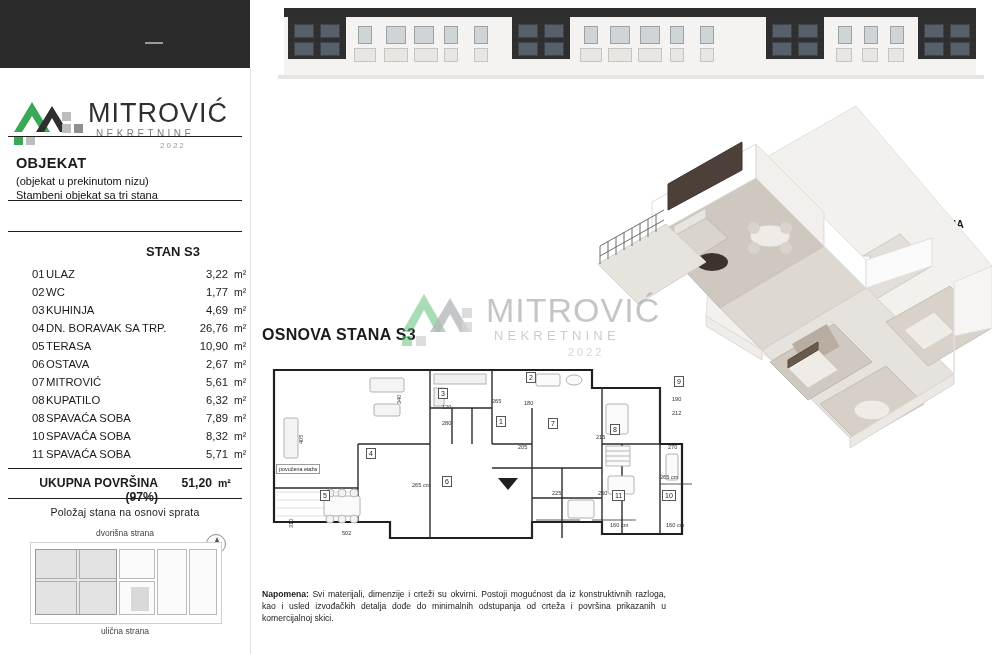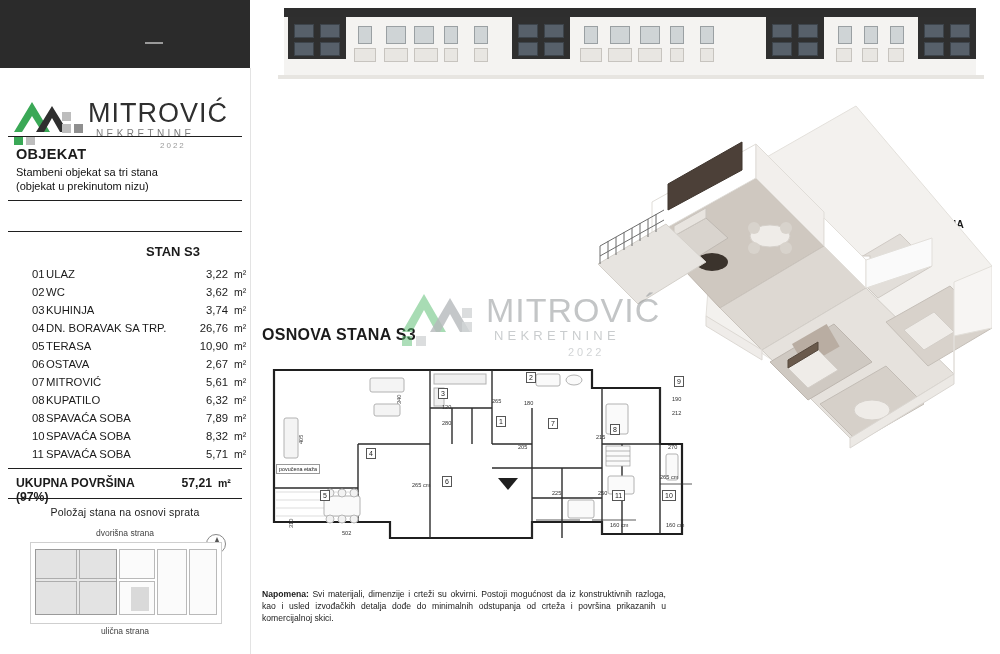--- a/index.html
+++ b/index.html
@@ -107,21 +107,21 @@
 
   .objekat-box {
     position: absolute;
     left: 8px; top: 76px;
     width: 234px;
   }
   .objekat-title {
     font-size: 14.5px;
     font-weight: bold;
     letter-spacing: .3px;
-    margin: 2px 0 3px 8px;
+    margin: 11px 0 3px 8px;
   }
   .objekat-sub {
     font-size: 11px;
     line-height: 14px;
     margin-left: 8px;
     color: #111;
   }
 
   .spratrow {
     position: absolute;
@@ -181,21 +181,21 @@
 
   .total {
     position: absolute;
     left: 8px; top: 408px;
     width: 234px;
     display: flex;
     align-items: baseline;
     font-size: 12.2px;
     font-weight: bold;
   }
-  .total .t-lbl { flex: 1 1 auto; padding-left: 8px; }
+  .total .t-lbl { flex: 1 1 auto; padding-left: 8px; text-align: right; }
   .total .t-ar { width: 54px; text-align: right; flex: none; }
   .total .t-un { width: 30px; padding-left: 6px; box-sizing: border-box; flex: none; font-size: 10.5px; }
 
   .polozaj {
     position: absolute;
     left: 8px; top: 438px;
     width: 234px;
     text-align: center;
     font-size: 10.5px;
     letter-spacing: .2px;
@@ -423,48 +423,48 @@
         <text x="86" y="51" font-family="Liberation Sans, sans-serif" font-size="10" letter-spacing="3.4" fill="#7b7b7b">NEKRETNINE</text>
         <text x="150" y="62" font-family="Liberation Sans, sans-serif" font-size="8" letter-spacing="2" fill="#9a9a9a">2022</text>
       </g>
     </svg>
   </div>
 
   <div class="rule" style="top:68px;"></div>
 
   <div class="objekat-box">
     <div class="objekat-title">OBJEKAT</div>
+    <div class="objekat-sub">(objekat u prekinutom nizu)</div>
     <div class="objekat-sub">Stambeni objekat sa tri stana</div>
-    <div class="objekat-sub">(objekat u prekinutom nizu)</div>
   </div>
 
   <div class="rule" style="top:132px;"></div>
 
 
   <div class="rule" style="top:163px;"></div>
 
   <div class="stan-title">STAN S3</div>
 
   <div class="rooms">
     <div class="room">
       <span class="no">01</span>
       <span class="nm">ULAZ</span>
       <span class="ar">3,22</span>
       <span class="un">m²</span>
     </div>
     <div class="room">
       <span class="no">02</span>
       <span class="nm">WC</span>
-      <span class="ar">3,62</span>
+      <span class="ar">1,77</span>
       <span class="un">m²</span>
     </div>
     <div class="room">
       <span class="no">03</span>
       <span class="nm">KUHINJA</span>
-      <span class="ar">3,74</span>
+      <span class="ar">4,69</span>
       <span class="un">m²</span>
     </div>
     <div class="room">
       <span class="no">04</span>
       <span class="nm">DN. BORAVAK SA TRP.</span>
       <span class="ar">26,76</span>
       <span class="un">m²</span>
     </div>
     <div class="room">
       <span class="no">05</span>
@@ -507,21 +507,21 @@
       <span class="nm">SPAVAĆA SOBA</span>
       <span class="ar">5,71</span>
       <span class="un">m²</span>
     </div>
   </div>
 
   <div class="rule" style="top:400px;"></div>
 
   <div class="total">
     <span class="t-lbl">UKUPNA POVRŠINA (97%)</span>
-    <span class="t-ar">57,21</span>
+    <span class="t-ar">51,20</span>
     <span class="t-un">m²</span>
   </div>
 
   <div class="rule" style="top:430px;"></div>
 
   <div class="polozaj">Položaj stana na osnovi sprata</div>
   <div class="dvoriste">dvorišna strana</div>
   <div class="compass"></div>
 
   <div class="miniplan">

